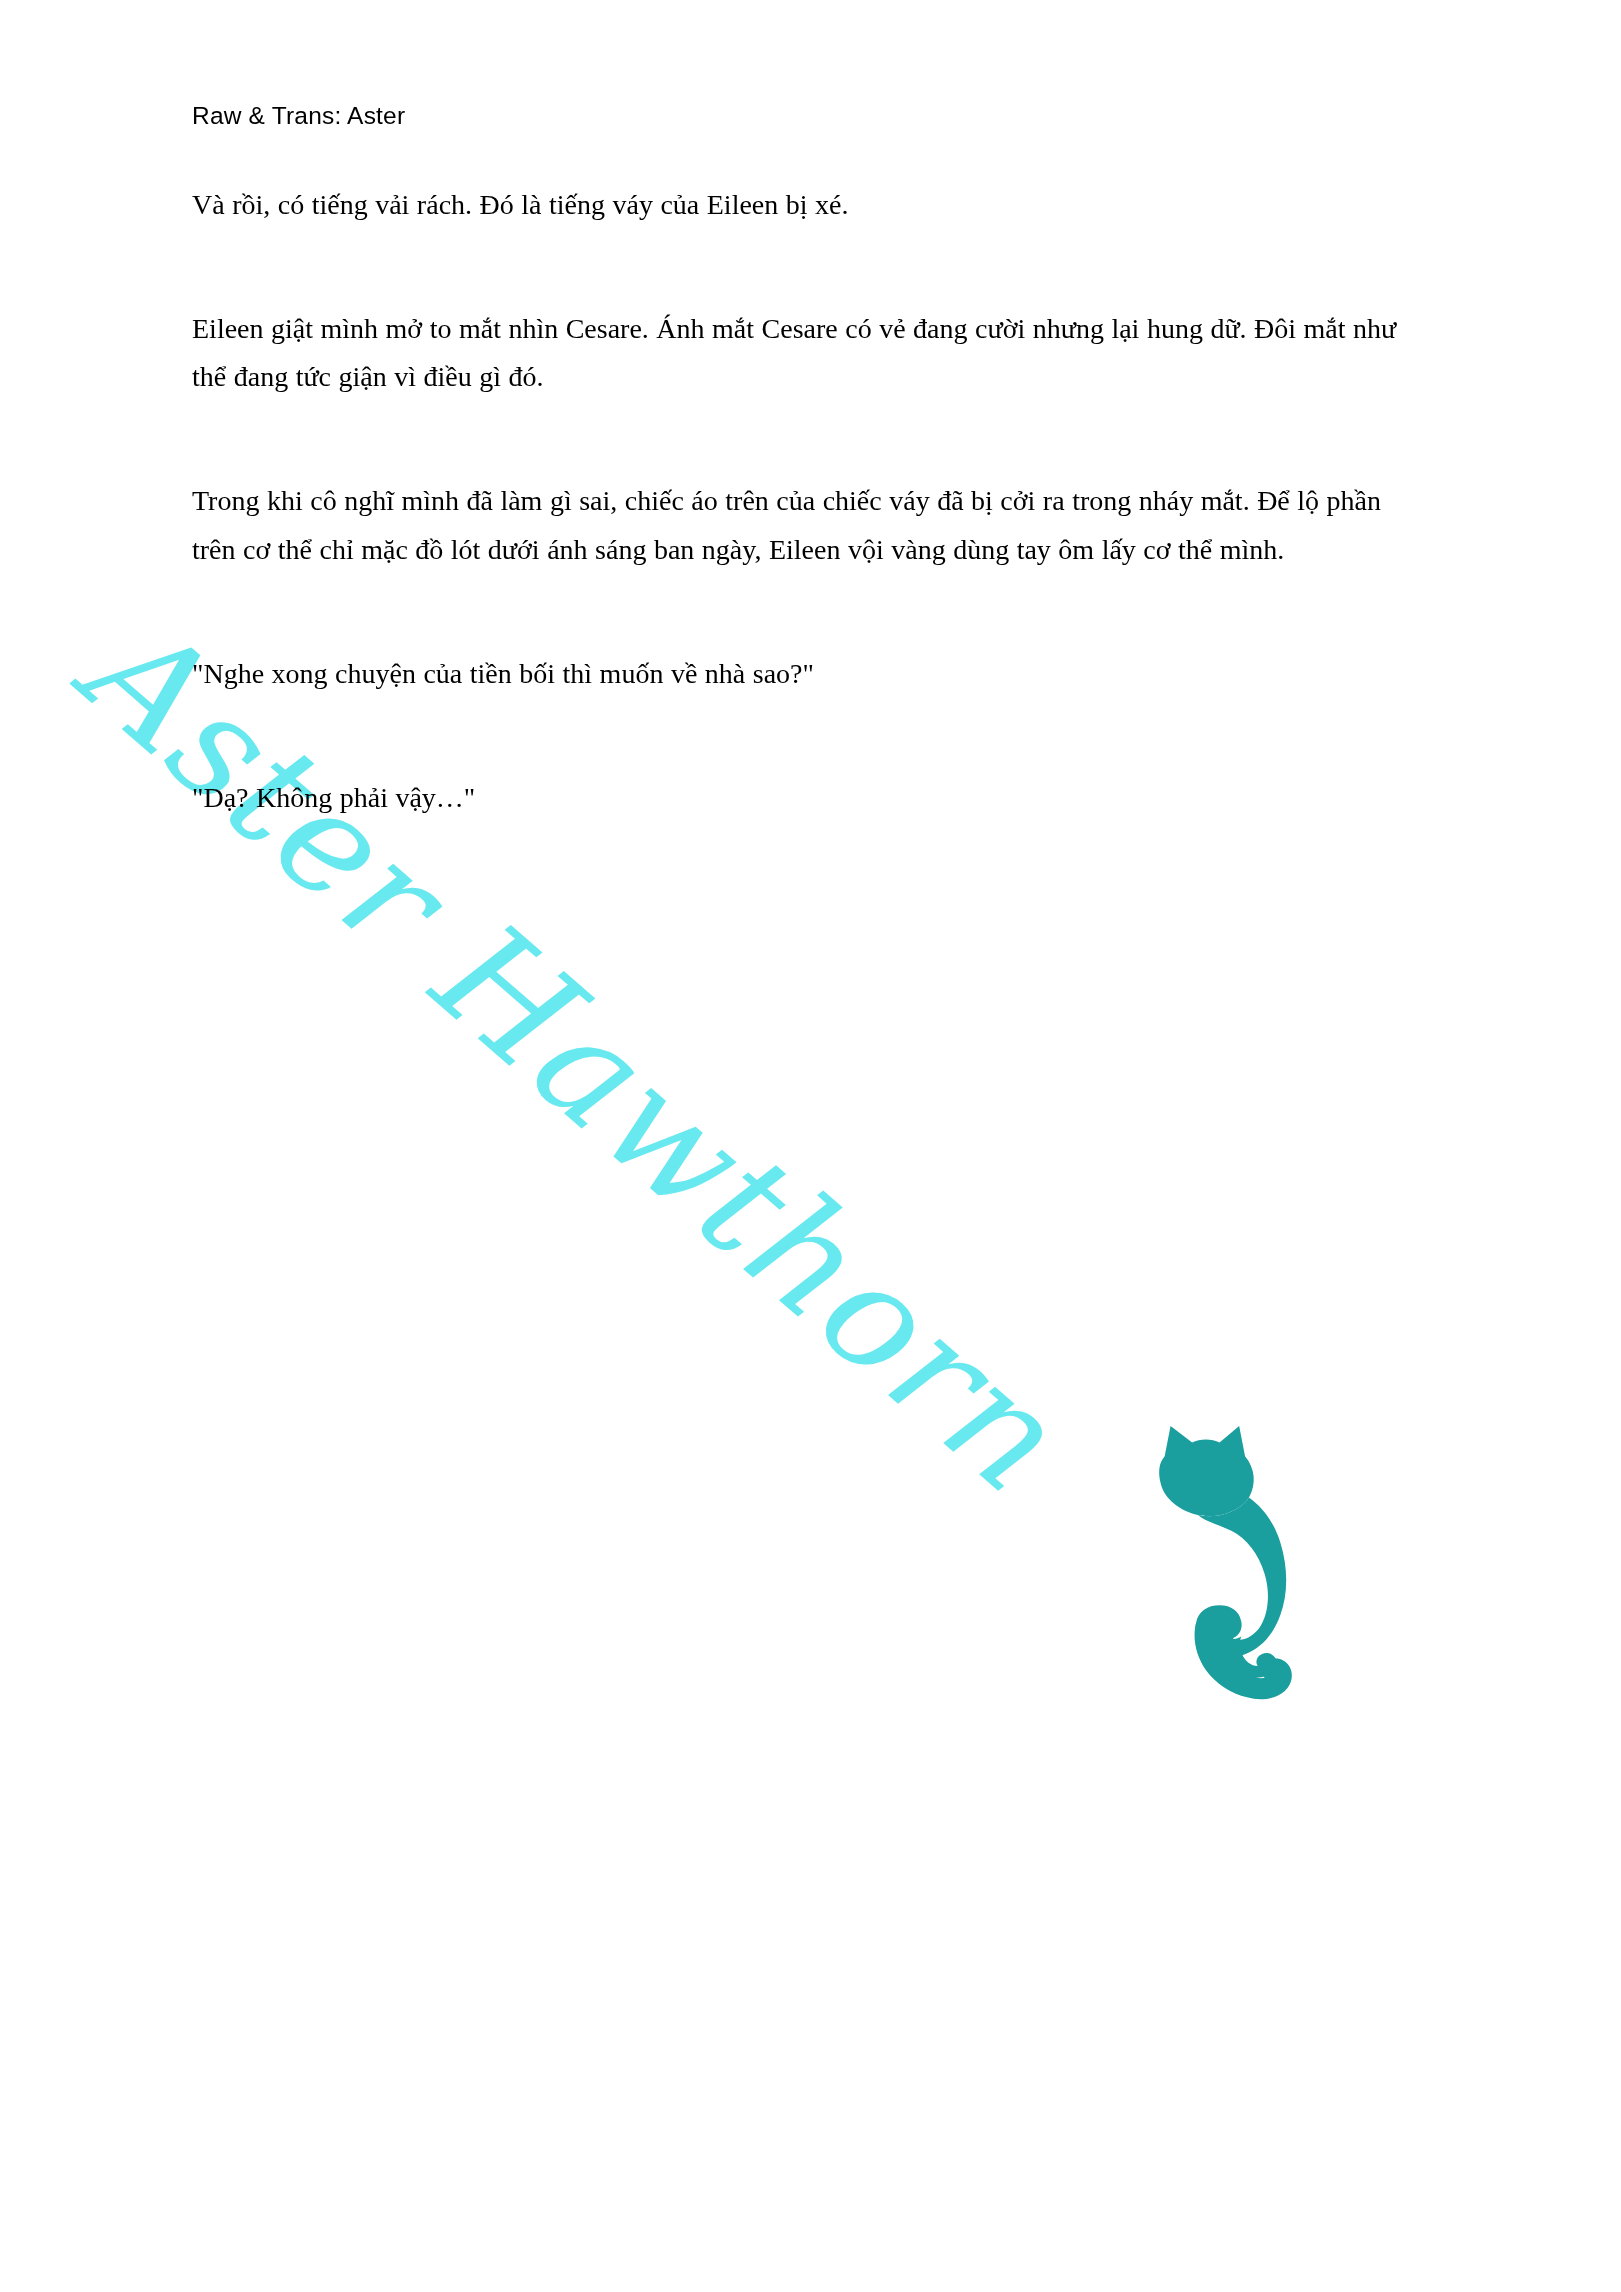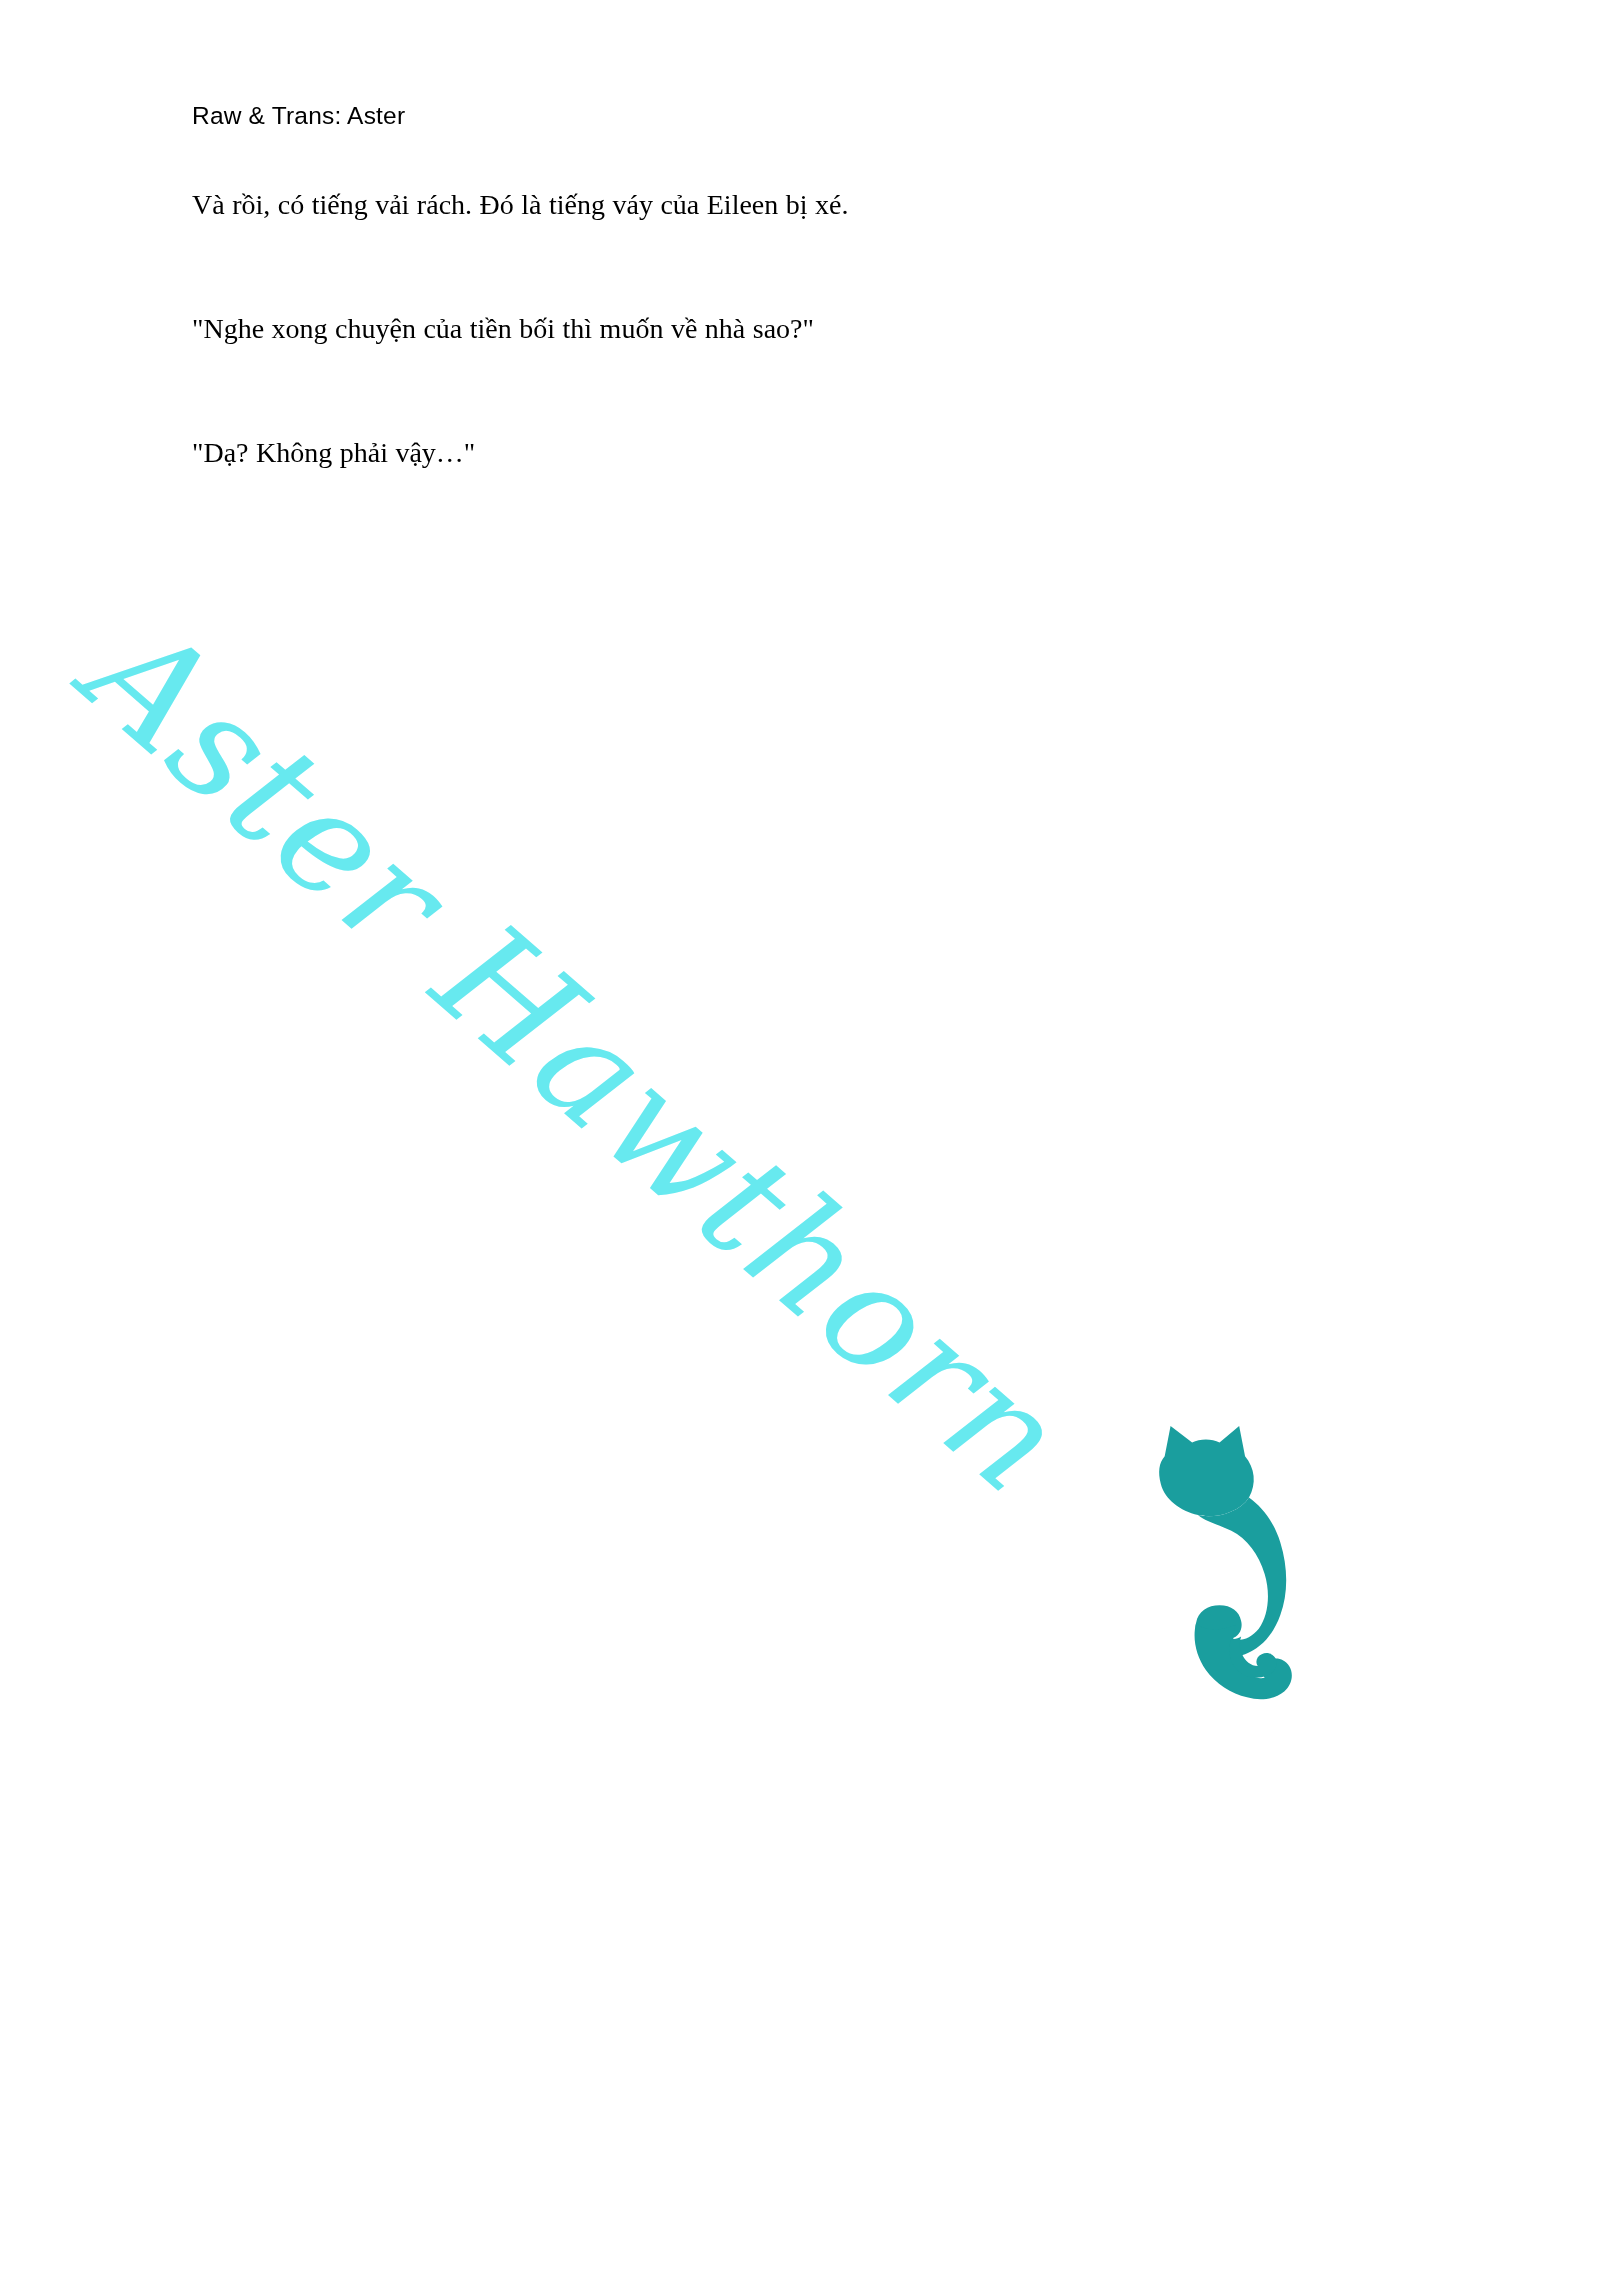--- a/index.html
+++ b/index.html
@@ -86,20 +86,22 @@
 <div class="page">
 
   <div class="header">Raw &amp; Trans: Aster</div>
 
   <div class="watermark">
     <div class="watermark-text">Aster Hawthorn</div>
   </div>
 
   <div class="content">
     <p class="para">Và rồi, có tiếng vải rách. Đó là tiếng váy của Eileen bị xé.</p>
+    <p class="para">Eileen giật mình mở to mắt nhìn Cesare. Ánh mắt Cesare có vẻ đang cười nhưng lại hung dữ. Đôi mắt như thể đang tức giận vì điều gì đó.</p>
+    <p class="para">Trong khi cô nghĩ mình đã làm gì sai, chiếc áo trên của chiếc váy đã bị cởi ra trong nháy mắt. Để lộ phần trên cơ thể chỉ mặc đồ lót dưới ánh sáng ban ngày, Eileen vội vàng dùng tay ôm lấy cơ thể mình.</p>
     <p class="para">"Nghe xong chuyện của tiền bối thì muốn về nhà sao?"</p>
     <p class="para">"Dạ? Không phải vậy…"</p>
   </div>
 
   <div class="cat-logo">
     <svg viewBox="0 0 175 300" xmlns="http://www.w3.org/2000/svg" aria-hidden="true">
       <g fill="#1a9e9e">
 
         <path d="M28 36 L34 5 L56 22 C64 18 76 18 84 22 L104 5 L110 36
                  C120 48 122 64 114 78 C104 94 78 100 62 96

